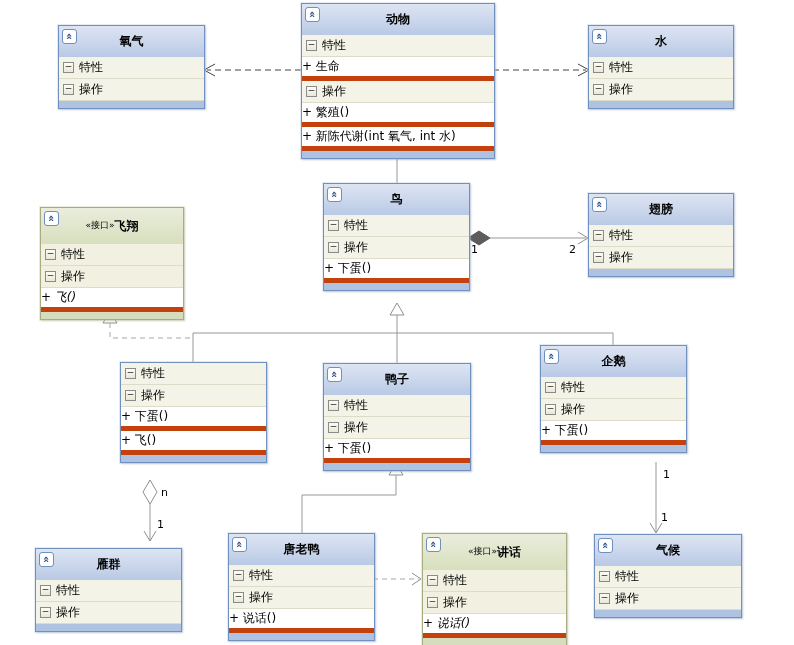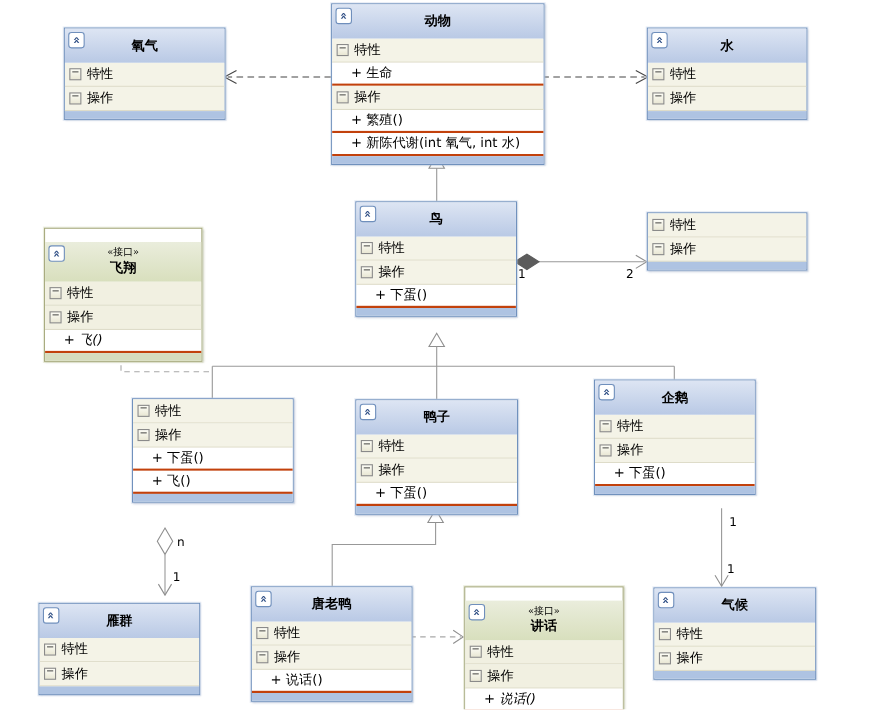--- a/index.html
+++ b/index.html
@@ -4,34 +4,34 @@
 <style>
   html,body{margin:0;padding:0;background:#fff;}
   #canvas{position:relative;width:794px;height:645px;background:#ffffff;overflow:hidden;
           font-family:"DejaVu Sans","Liberation Sans",sans-serif;font-size:12px;color:#000;}
   #wires{position:absolute;left:0;top:0;width:794px;height:645px;}
   .uml-class{position:absolute;border:1px solid #7091bd;background:#fff;
              box-shadow:1px 1px 2px rgba(140,155,185,.45), 0 0 0 1px rgba(190,205,230,.35);}
   .hdr{position:relative;height:31px;background:linear-gradient(#dde5f3,#b9c9e5);
        display:flex;align-items:center;justify-content:center;font-weight:bold;}
   .iface{border-color:#a9ac80;box-shadow:1px 1px 2px rgba(160,165,130,.45),0 0 0 1px rgba(210,214,180,.4);}
-  .iface .hdr{height:36px;flex-direction:column;justify-content:center;
-              background:linear-gradient(#eaeddc,#d8dfbd);line-height:1.25;margin-top:12px;}
+  .iface .hdr{height:36px;flex-direction:row;justify-content:center;
+              background:linear-gradient(#eaeddc,#d8dfbd);line-height:1.25;}
   .stype{font-size:9px;font-weight:normal;}
   .collapse{position:absolute;left:3px;top:3px;width:13px;height:13px;border:1px solid #6f8fbc;
             border-radius:3px;background:#fff;display:flex;align-items:center;justify-content:center;}
   .collapse i{font-style:normal;display:block;transform:rotate(90deg);font-size:11px;font-weight:bold;
               color:#2f4f85;line-height:1;}
   .sec{height:21px;background:#f4f3e7;border-bottom:1px solid #dedcc9;display:flex;
        align-items:center;gap:5px;padding-left:4px;}
   .iface .sec{background:#f1f0e1;}
   .tg{flex:0 0 auto;width:9px;height:9px;border:1px solid #8a8a8a;background:linear-gradient(#fdfdf6,#e9e7d4);
       font-size:9px;line-height:7px;text-align:center;color:#222;}
-  .mem{height:19px;background:#fff;border-bottom:2px solid #c2410c;display:flex;align-items:center;
-       padding-left:17px;}
+  .mem{height:19px;background:#fff;border-bottom:5px solid #c2410c;display:flex;align-items:center;
+       }
   .mem.italic{font-style:italic;}
   .ftr{height:7px;background:#aec3e2;}
   .iface .ftr{background:#d6dcbe;}
   .mlabel{position:absolute;font-size:11px;color:#000;}
   
   .ln{stroke:#989898;stroke-width:1;fill:none;}
   .lnd{stroke:#454545;stroke-width:1;fill:none;stroke-dasharray:6 4;}
   .lng{stroke:#a8a8a8;stroke-width:1;fill:none;stroke-dasharray:5 4;}
   .tri{fill:#ffffff;stroke:#8f8f8f;stroke-width:1;}
   .oarr{fill:none;stroke:#8f8f8f;stroke-width:1;}
@@ -162,20 +162,26 @@
     </div>
     <div class="sec">
       <span class="tg">−</span>
       <span>操作</span>
     </div>
     <div class="mem">+ 下蛋()</div>
     <div class="ftr"></div>
   </div>
 
   <div class="uml-class" style="left:588px;top:193px;width:144px">
+    <div class="hdr">
+      <span class="collapse">
+          <i>«</i>
+        </span>
+      <span>翅膀</span>
+    </div>
     <div class="sec">
       <span class="tg">−</span>
       <span>特性</span>
     </div>
     <div class="sec">
       <span class="tg">−</span>
       <span>操作</span>
     </div>
     <div class="ftr"></div>
   </div>

